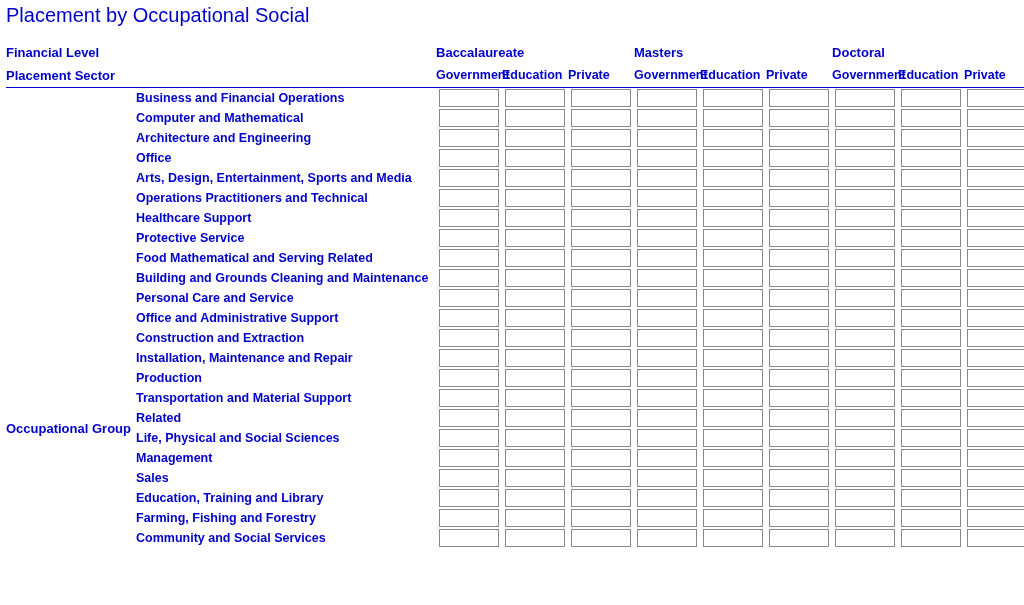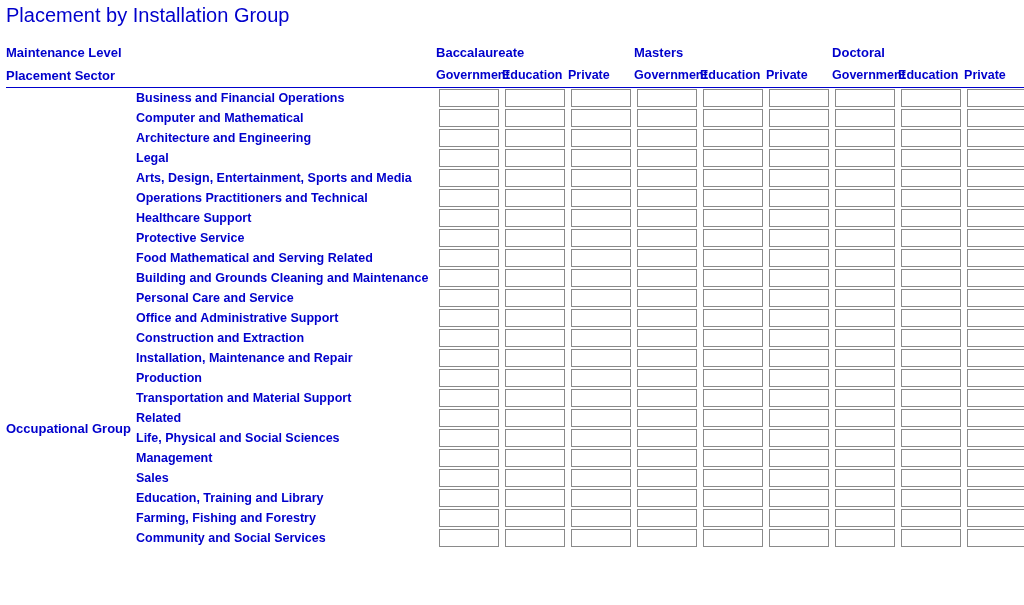--- a/index.html
+++ b/index.html
@@ -72,39 +72,39 @@
     font-size:12px;
     padding:1px 2px;
   }
   col.c-group{width:130px;}
   col.c-label{width:300px;}
   col.c-in{width:66px;}
 </style>
 </head>
 <body>
 
-<h1 class="title">Placement by Installation Group</h1>
+<h1 class="title">Placement by Occupational Social</h1>
 
 <table>
   <colgroup>
     <col class="c-group">
       <col class="c-label">
     <col class="c-in">
       <col class="c-in">
       <col class="c-in">
     <col class="c-in">
       <col class="c-in">
       <col class="c-in">
     <col class="c-in">
       <col class="c-in">
       <col class="c-in">
   </colgroup>
   <thead>
     <tr>
-      <th class="hdr" colspan="2">Maintenance Level</th>
+      <th class="hdr" colspan="2">Financial Level</th>
       <th class="hdr" colspan="3">Baccalaureate</th>
       <th class="hdr" colspan="3">Masters</th>
       <th class="hdr" colspan="3">Doctoral</th>
     </tr>
     <tr class="sep-row">
       <th class="hdr" colspan="2">Placement Sector</th>
       <th class="sector-hdr">Government</th>
       <th class="sector-hdr">Education</th>
       <th class="sector-hdr">Private</th>
       <th class="sector-hdr">Government</th>
@@ -147,21 +147,21 @@
         <td class="cell"><input type="text" style=""></td>
         <td class="cell"><input type="text" style=""></td>
         <td class="cell"><input type="text" style=""></td>
         <td class="cell"><input type="text" style=""></td>
         <td class="cell"><input type="text" style=""></td>
         <td class="cell"><input type="text" style=""></td>
         <td class="cell"><input type="text" style=""></td>
         <td class="cell"><input type="text" style=""></td>
       </tr>
       <tr>
-        <td class="row-label">Legal</td>
+        <td class="row-label">Office</td>
         <td class="cell"><input type="text" style=""></td>
         <td class="cell"><input type="text" style=""></td>
         <td class="cell"><input type="text" style=""></td>
         <td class="cell"><input type="text" style=""></td>
         <td class="cell"><input type="text" style=""></td>
         <td class="cell"><input type="text" style=""></td>
         <td class="cell"><input type="text" style=""></td>
         <td class="cell"><input type="text" style=""></td>
         <td class="cell"><input type="text" style=""></td>
       </tr>

